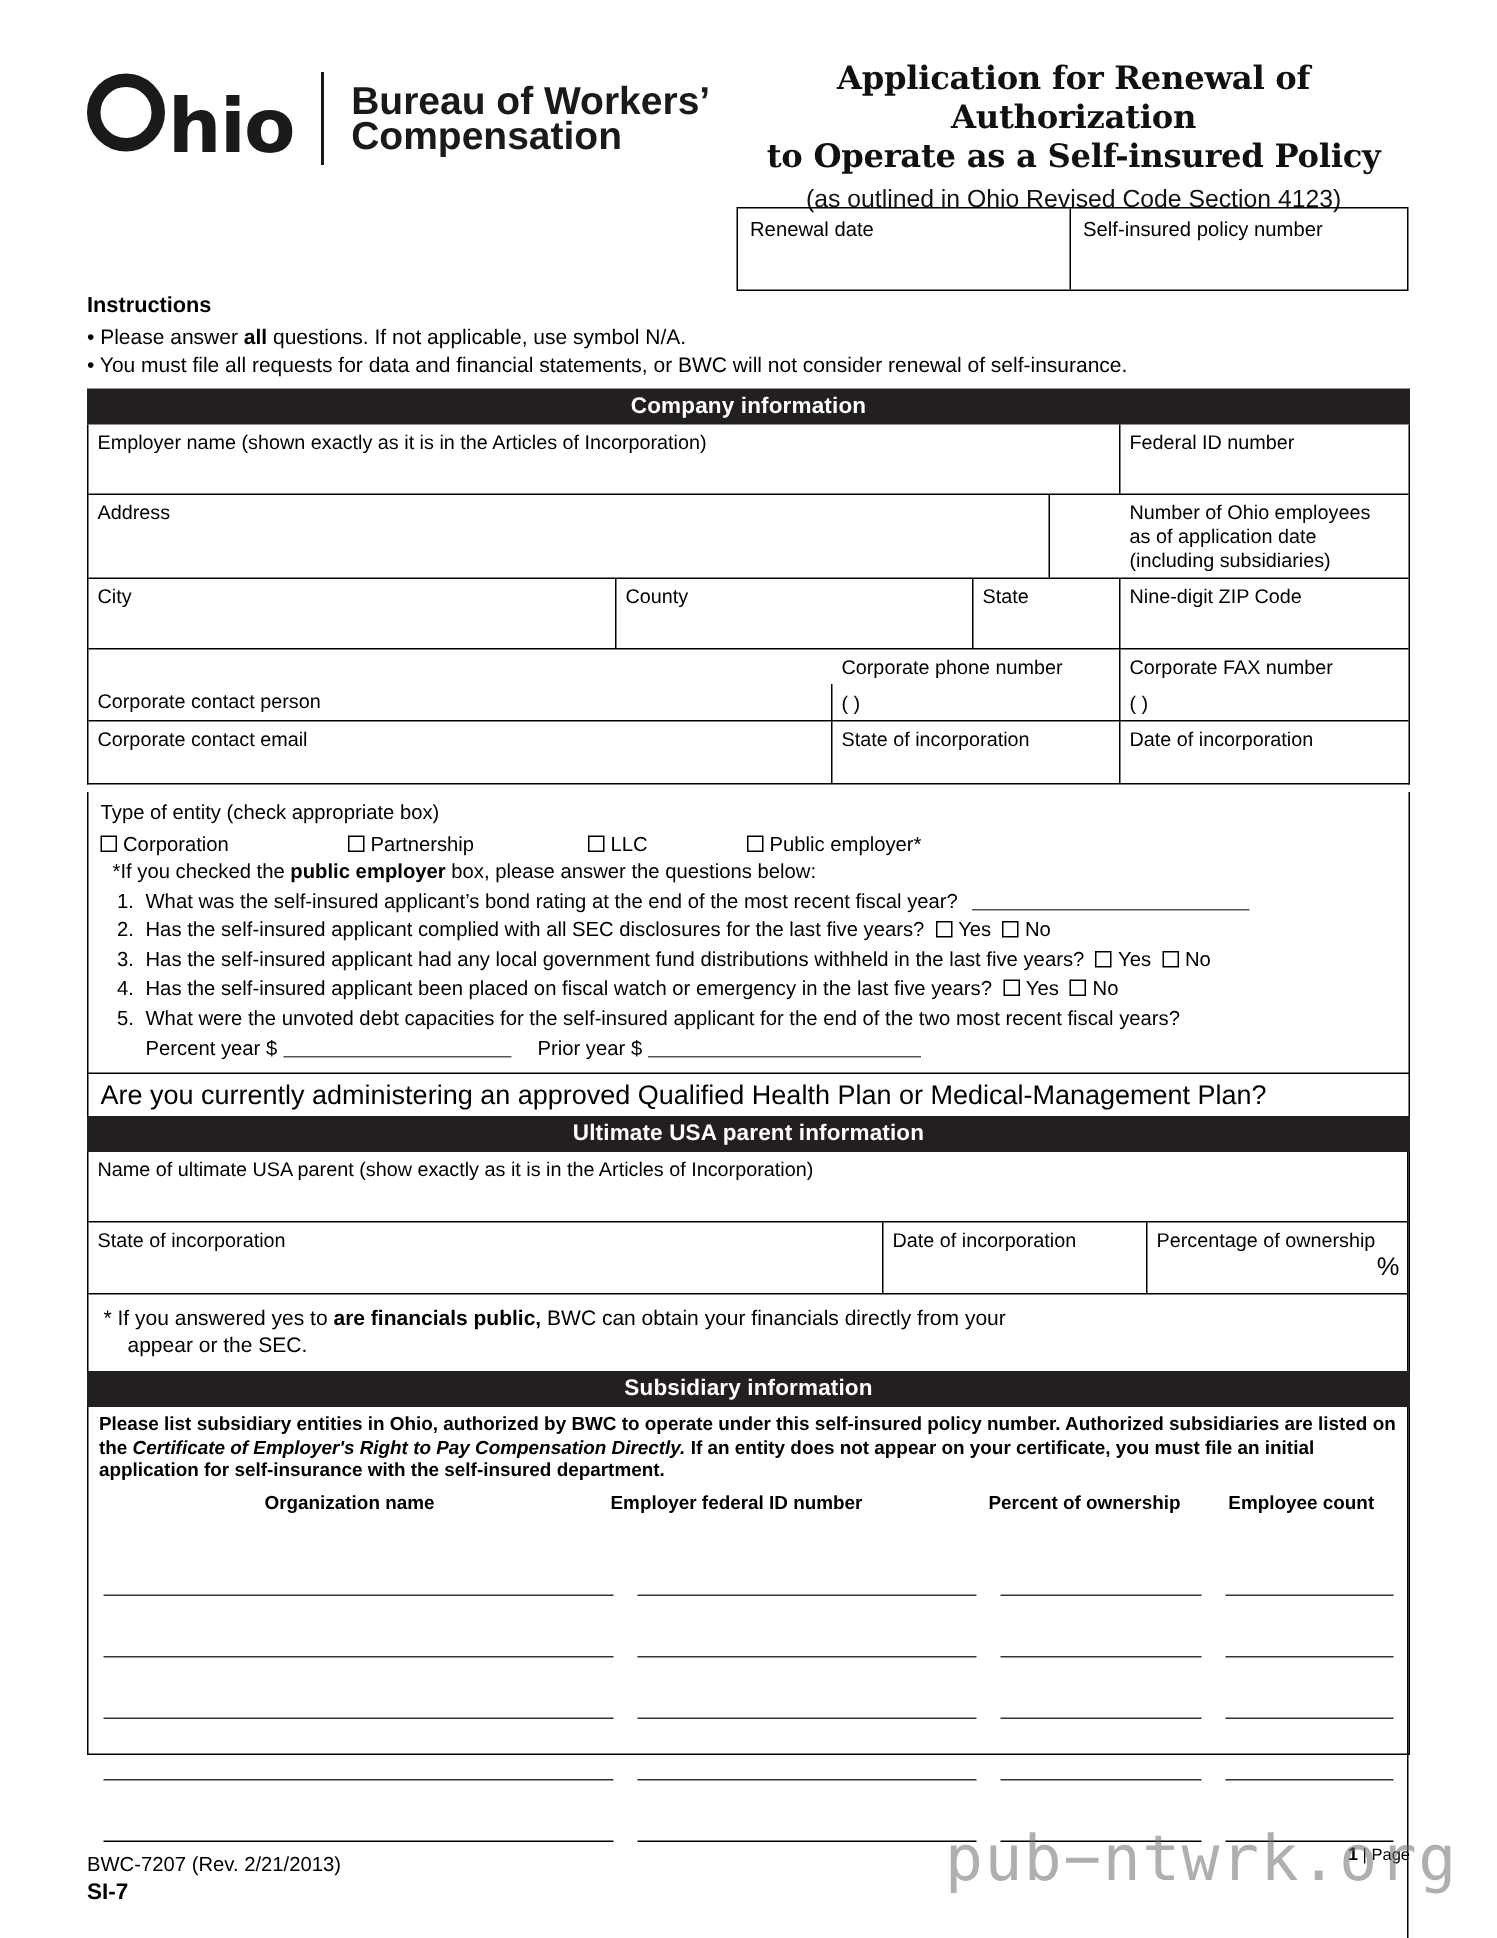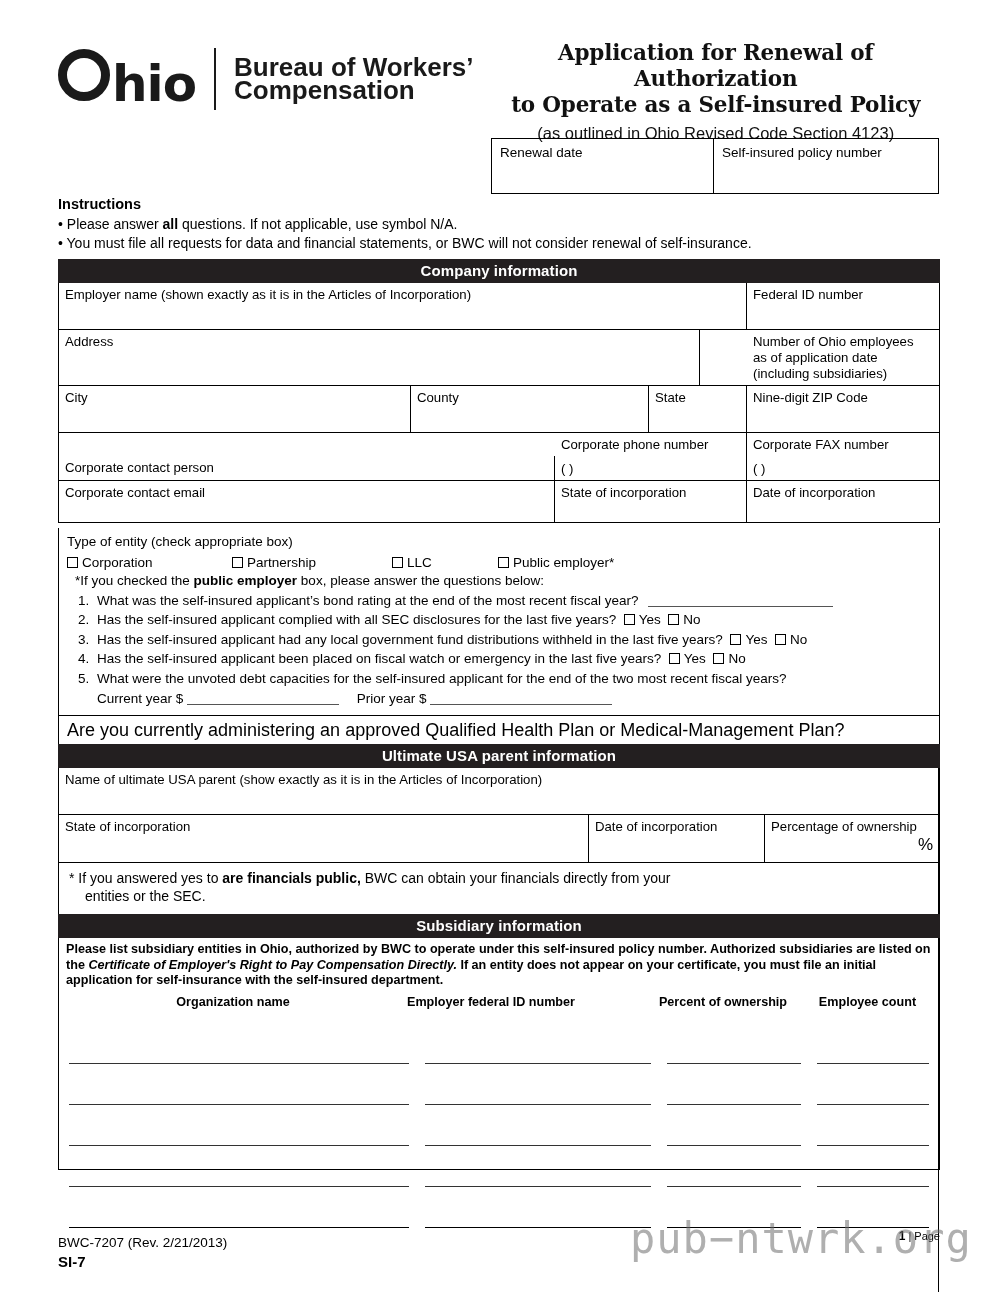--- a/index.html
+++ b/index.html
@@ -246,21 +246,21 @@
           &nbsp;<span class="cb"></span><span>No</span></span>
         </li>
         <li>
           <span>Has the self-insured applicant been placed on fiscal watch or emergency in the last five years?</span>
           <span class="yn">&nbsp;<span class="cb"></span><span>Yes</span>
           &nbsp;<span class="cb"></span><span>No</span></span>
         </li>
         <li>
           <span>What were the unvoted debt capacities for the self-insured applicant for the end of the two most recent fiscal years?</span>
           <div style="margin-top:1px;">
-            <span>Current year $</span>
+            <span>Percent year $</span>
             <span class="uline" style="width:152px;"></span>
             <span style="margin-left:14px;">Prior year $</span>
             <span class="uline" style="width:182px;"></span>
           </div>
         </li>
       </ol>
     </div>
 
     <div class="qhpbox">
       <div>Are you currently administering an approved Qualified Health Plan or Medical-Management Plan?</div>
@@ -297,21 +297,21 @@
         </div>
         <div class="cell" style="flex:1;">
           <span class="lbl">Percentage of ownership</span>
           <span class="lbl" style="text-align:right; font-size:17px; margin-top:2px;">%</span>
         </div>
       </div>
 
       <div class="row" style="height:52px;">
         <div class="cell" style="flex:1; padding:6px 8px 0 10px; font-size:14px; line-height:18px;">
           <span>*  If you answered yes to </span><b>are financials public,</b><span> BWC can obtain your financials directly from your</span>
-          <div style="padding-left:16px;">entities or the SEC.</div>
+          <div style="padding-left:16px;">appear or the SEC.</div>
         </div>
       </div>
     </div>
   </div>
 
   <div class="sec" style="top:914px;">
     <div class="bar">Subsidiary information</div>
     <div class="tbl" style="height:232px;">
       <div class="subs-note"><span>Please list subsidiary entities in Ohio, authorized by BWC to operate under this self-insured policy number. Authorized subsidiaries are listed on the </span><i>Certificate of Employer's Right to Pay Compensation Directly.</i><span> If an entity does not appear on your certificate, you must file an initial application for self-insurance with the self-insured department.</span></div>
 

